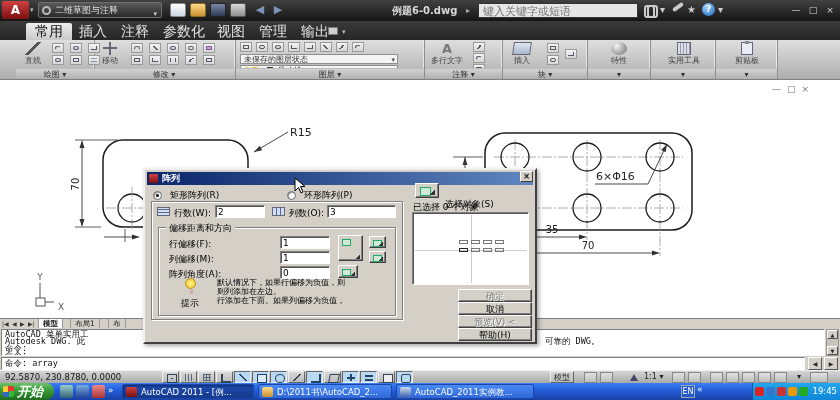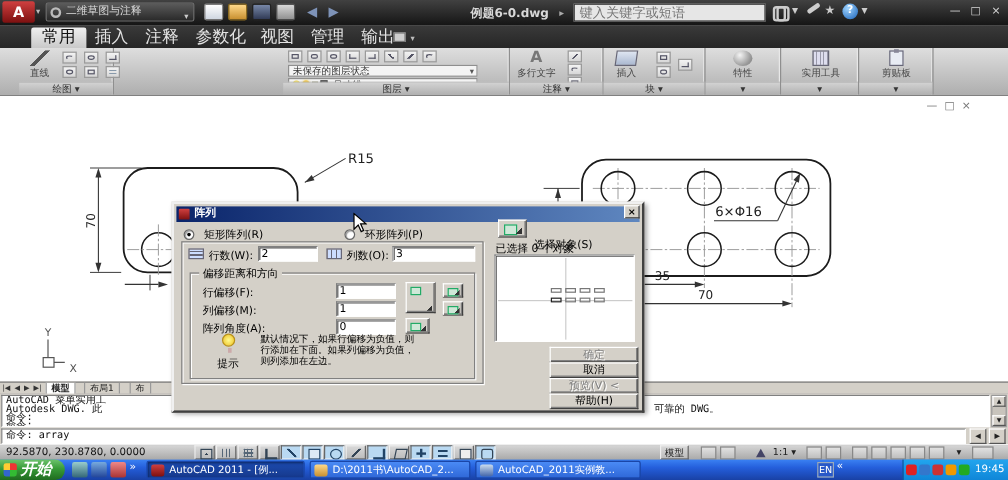--- a/index.html
+++ b/index.html
@@ -220,20 +220,37 @@
         <div>直线</div>
       </div>
       <div class="mini m-arc" style="left:36px;top:3px"></div>
       <div class="mini m-circ" style="left:36px;top:15px"></div>
       <div class="mini m-circ" style="left:54px;top:3px"></div>
       <div class="mini m-rect" style="left:54px;top:15px"></div>
       <div class="mini m-pl" style="left:72px;top:3px"></div>
       <div class="mini m-hx" style="left:72px;top:15px"></div>
       <div class="pstrip"><span>绘图</span> <span>▾</span></div>
     </div>
+    <div class="panel" style="left:93px;width:143px">
+      <div class="bigbtn" style="left:0">
+        <div class="bigico bi-move"></div>
+        <div>移动</div>
+      </div>
+      <div class="mini m-rot" style="left:38px;top:3px"></div>
+      <div class="mini m-tr" style="left:56px;top:3px"></div>
+      <div class="mini m-circ" style="left:74px;top:3px"></div>
+      <div class="mini m-off" style="left:92px;top:3px"></div>
+      <div class="mini m-rect" style="left:38px;top:15px"></div>
+      <div class="mini m-sc" style="left:56px;top:15px"></div>
+      <div class="mini m-mir" style="left:74px;top:15px"></div>
+      <div class="mini m-line" style="left:92px;top:15px"></div>
+      <div class="mini m-era" style="left:110px;top:3px"></div>
+      <div class="mini m-rect" style="left:110px;top:15px"></div>
+      <div class="pstrip"><span>修改</span> <span>▾</span></div>
+    </div>
     <div class="panel" style="left:236px;width:189px">
       <div class="mini m-rect" style="left:4px;top:2px"></div>
       <div class="mini m-off" style="left:20px;top:2px"></div>
       <div class="mini m-circ" style="left:36px;top:2px"></div>
       <div class="mini m-sc" style="left:52px;top:2px"></div>
       <div class="mini m-pl" style="left:68px;top:2px"></div>
       <div class="mini m-tr" style="left:84px;top:2px"></div>
       <div class="mini m-line" style="left:100px;top:2px"></div>
       <div class="mini m-arc" style="left:116px;top:2px"></div>
       <div class="ldrop" style="left:4px;top:14px;width:158px">
@@ -459,22 +476,22 @@
     <div class="dlbl" style="left:24px;top:98px">阵列角度(A):</div>
     <input class="dinput" style="left: 135px; top: 96px; width: 50px;" value="0">
     <div class="pick" style="left:193px;top:65px;width:25px;height:26px"></div>
     <div class="pick" style="left:224px;top:66px;width:17px;height:12px"></div>
     <div class="pick" style="left:224px;top:81px;width:17px;height:12px"></div>
     <div class="pick" style="left:193px;top:95px;width:20px;height:13px"></div>
     <div class="tipbulb" style="left:40px;top:108px"></div>
     <div class="dlbl" style="left:36px;top:127px">提示</div>
     <div class="tiptext" style="left:72px;top:108px;width:176px">
       <div>默认情况下，如果行偏移为负值，则</div>
+      <div>则列添加在左边。</div>
       <div>行添加在下面。如果列偏移为负值，</div>
-      <div>则列添加在左边。</div>
     </div>
     <div id="selbtn"></div>
     <div class="dlbl" style="left:300px;top:28px">选择对象(S)</div>
     <div class="dlbl" style="left:268px;top:31px">已选择 0 个对象</div>
     <div id="preview">
       <div id="pv-v"></div>
       <div id="pv-h"></div>
       <div class="pvr" style="left:46px;top:27px"></div>
       <div class="pvr" style="left:58px;top:27px"></div>
       <div class="pvr" style="left:70px;top:27px"></div>

